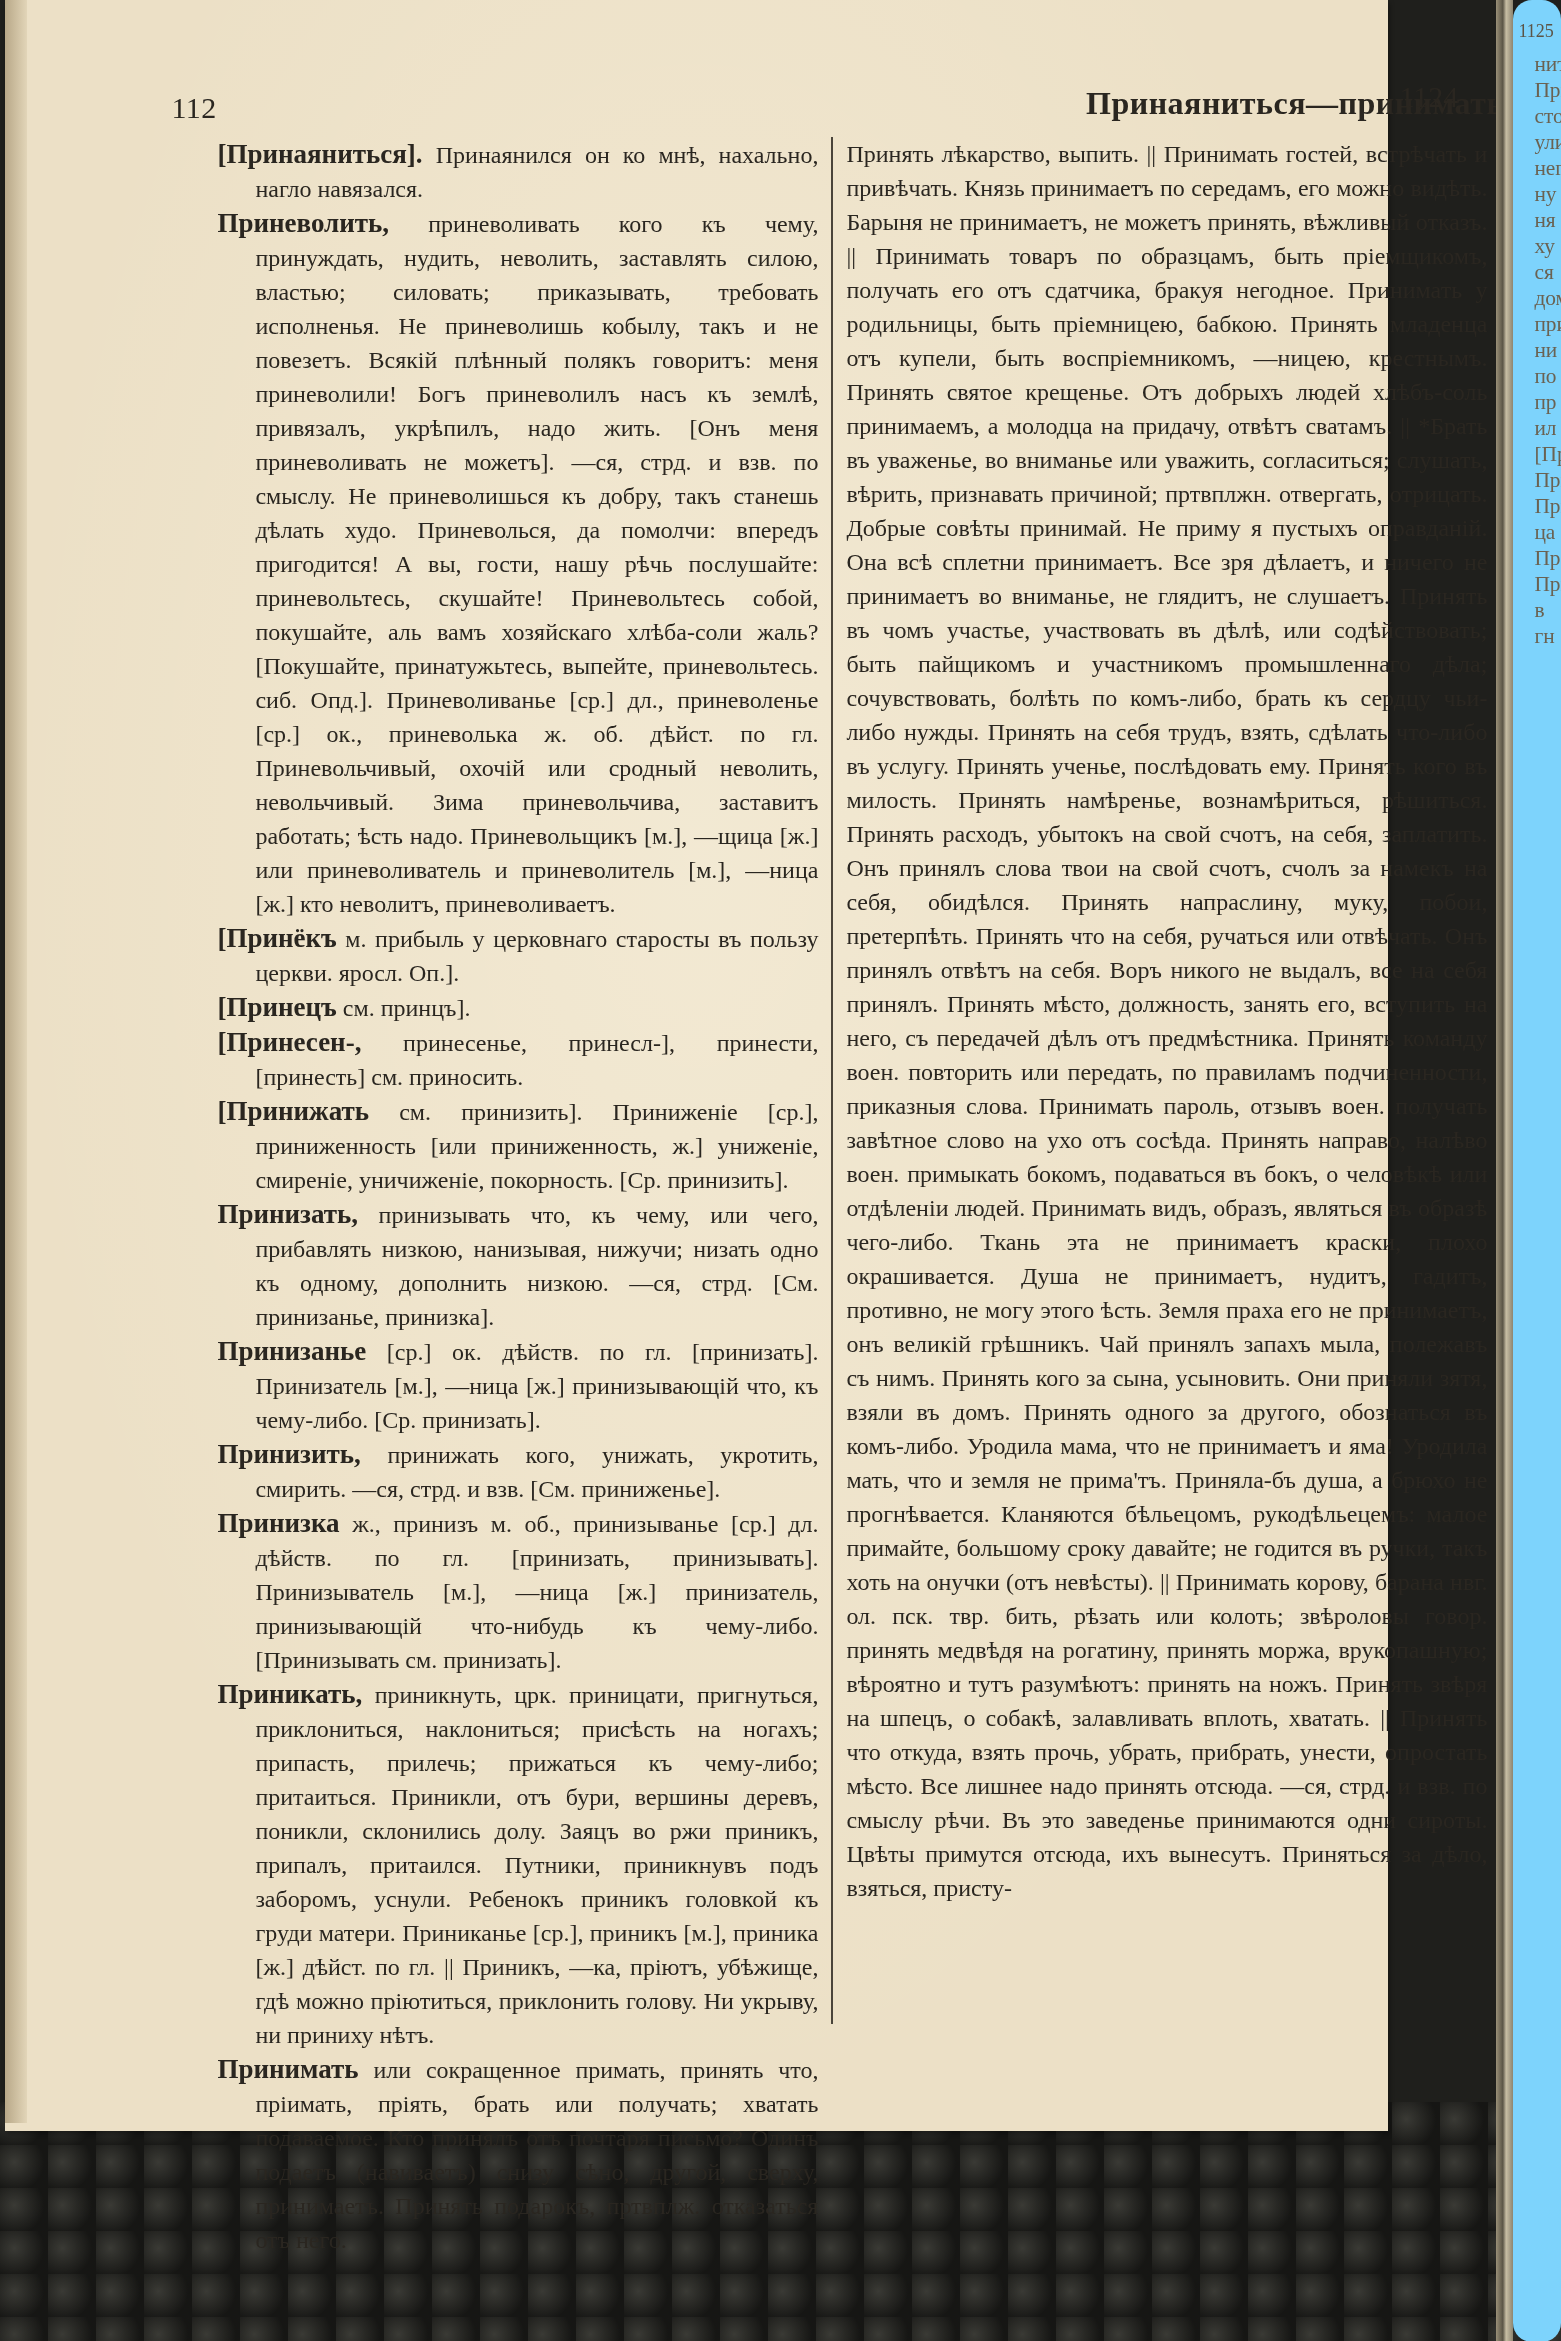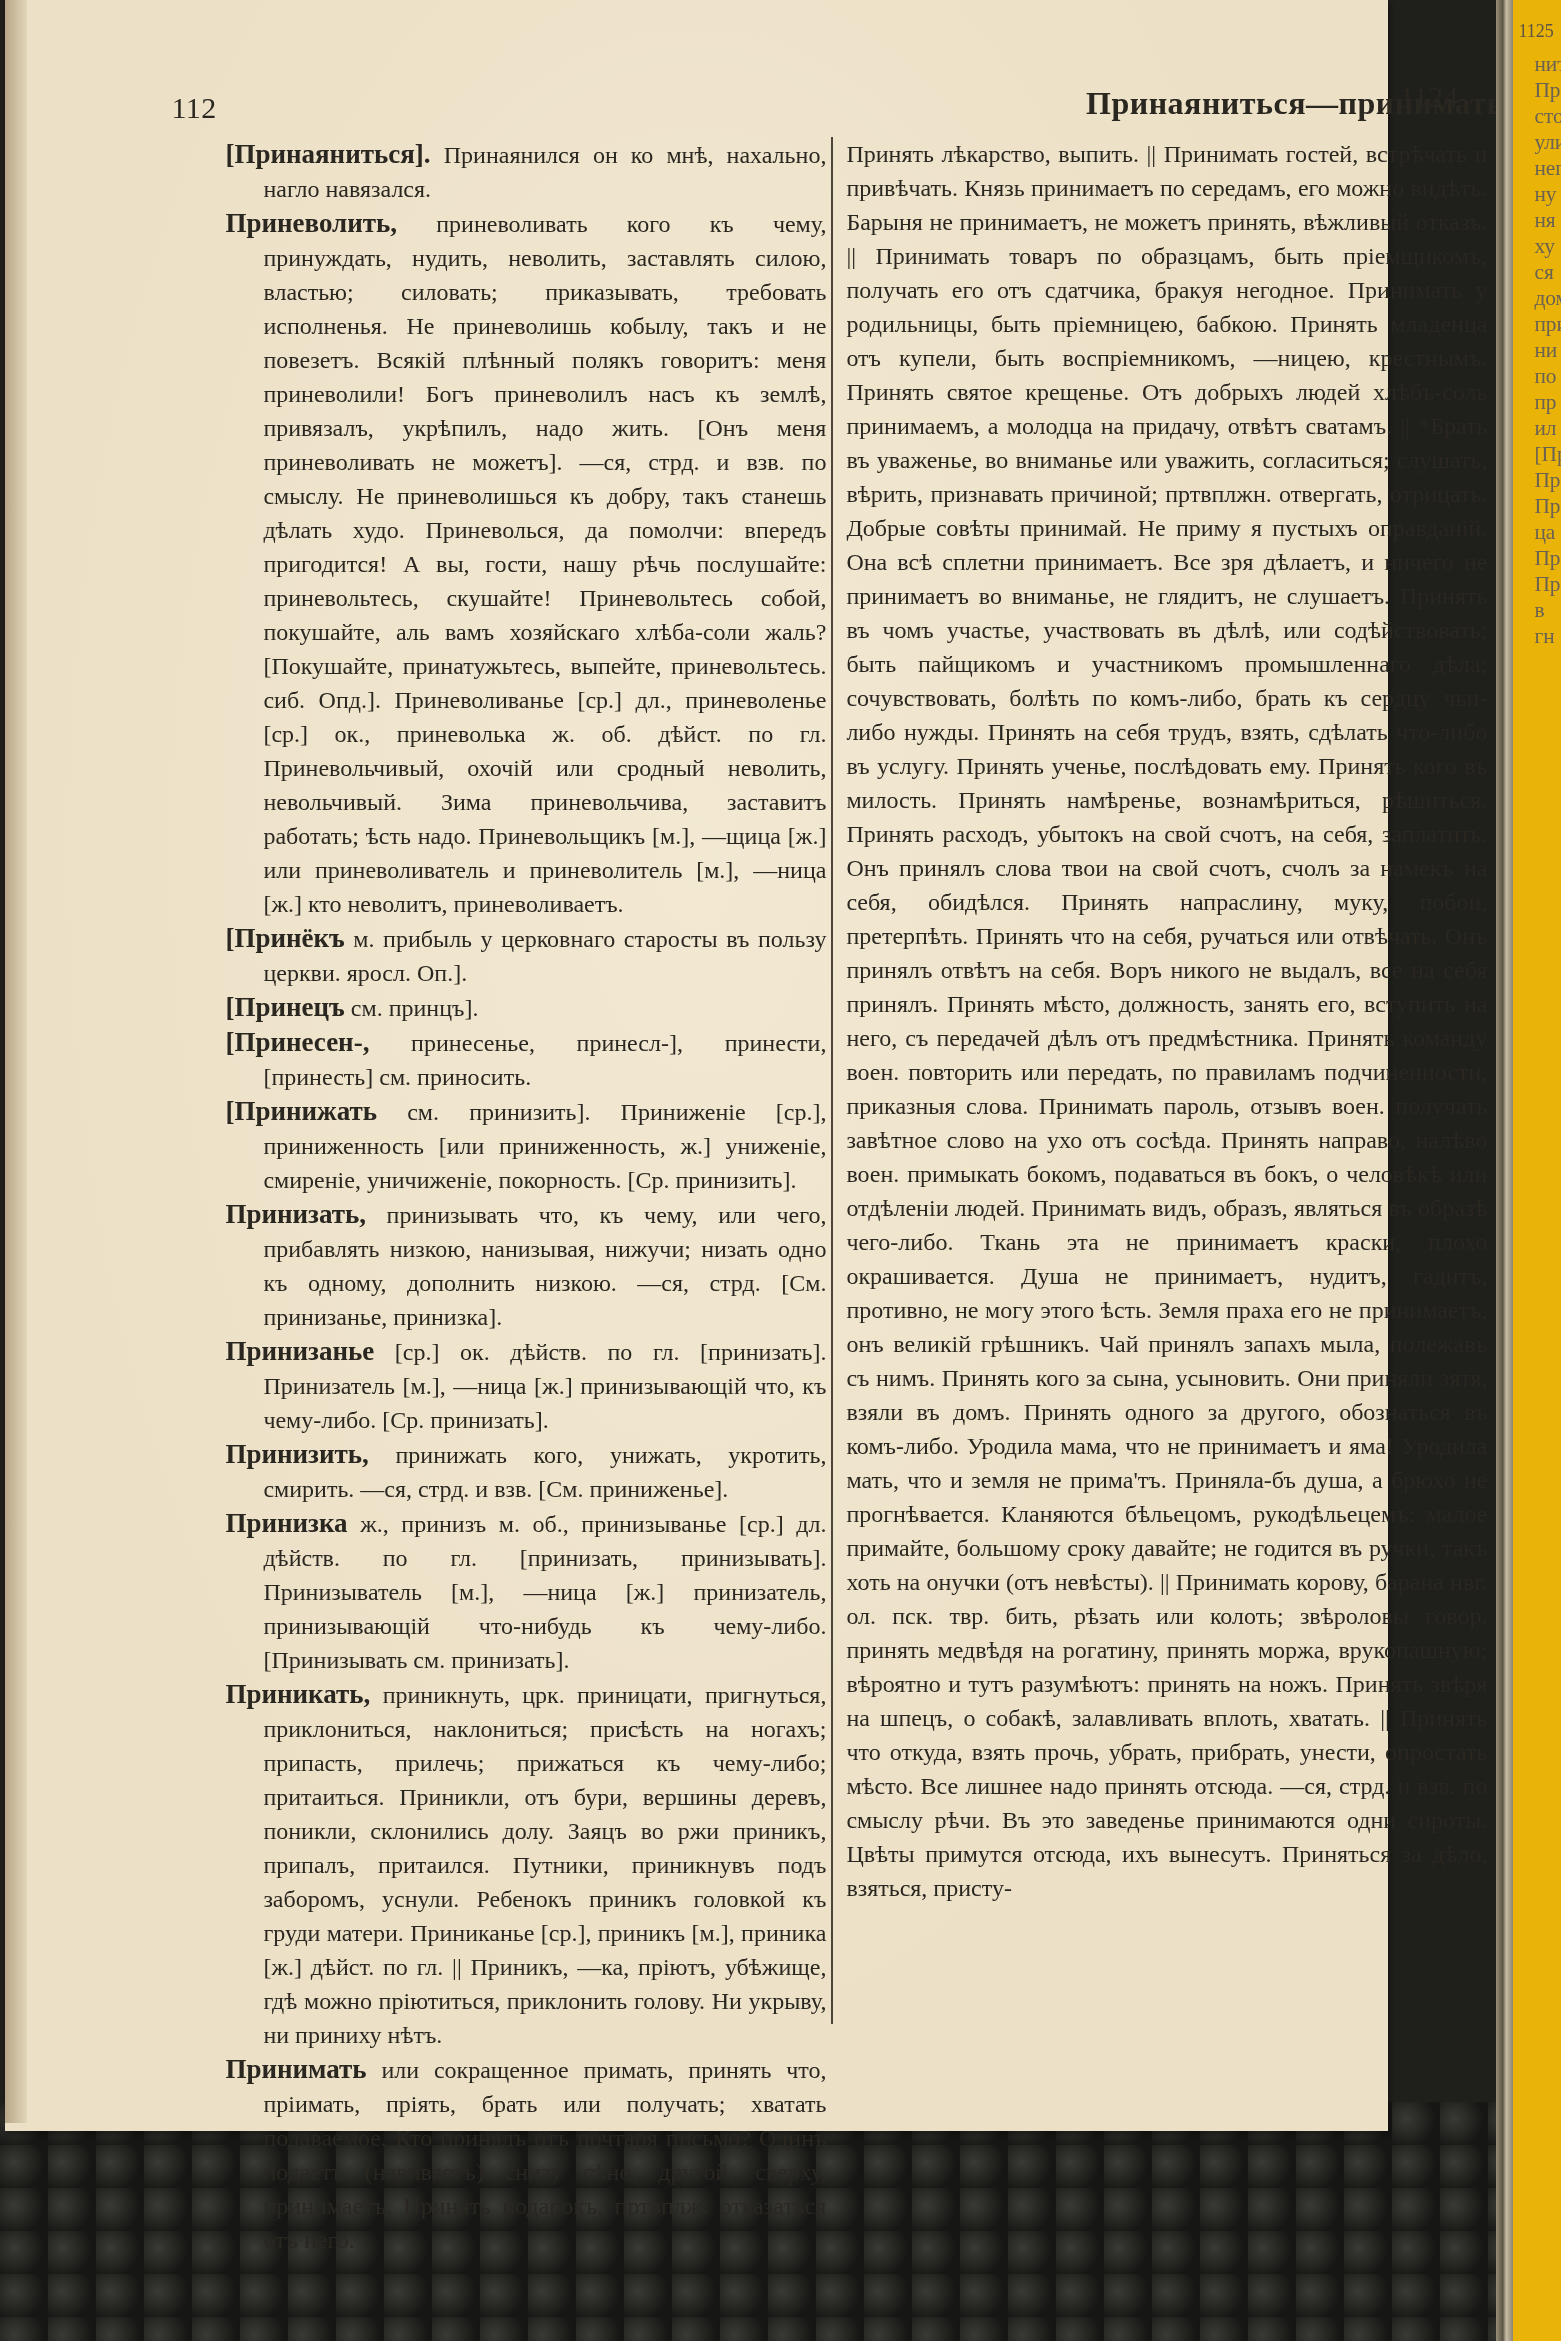--- a/index.html
+++ b/index.html
@@ -25,21 +25,21 @@
   .page-edge-left {
     position:absolute; left:0; top:0; width:21.4px; height:2123px;
     background:linear-gradient(90deg,#b8a888,#e2d5b8);
   }
   .gutter {
     position:absolute; left:1496px; top:0; width:17px; height:2342px;
     background:linear-gradient(90deg,#9a9078,#5b5546 40%,#c8bea4 60%,#8d8570);
   }
   .next-page {
     position:absolute; left:1513px; top:0; width:48px; height:2342px;
-    background:#eab308; overflow:hidden;
+    background:#7dd3fc; overflow:hidden;border-radius:19px;
   }
   .next-page .np-num {
     position:absolute; left:5.4px; top:21.4px; font-size:18px; color:#5b5446;
   }
   .next-page .np-lines {
     position:absolute; left:21.4px; top:51px; width:32px;
     font-size:21.4px; line-height:26px; color:#6a6252; white-space:nowrap;
   }
   .running-head {
     position:absolute; top:80px; left:0; width:1507px; height:43px;
@@ -52,21 +52,21 @@
     font-size:32px; font-weight:bold; letter-spacing:0.5px;
   }
   .col-num-right {
     position:absolute; left:1394px; top:0; font-size:30px;text-align:center;
   }
   .column {
     position:absolute; top:137px;
     font-size:24px; line-height:34px;
     text-align:justify; hyphens:manual;
   }
-  .col-left { left:212px; width:601px;margin-left:8px; }
+  .col-left { left:212px; width:601px; }
   .col-right { left:841px; width:641px; }
   .rule {
     position:absolute; left:826px; top:137px; width:1.6px; height:1887px;
     background:#4a443a;
   }
   .entry { margin:0; text-indent:-38px; padding-left:38px; }
   .col-right .entry { text-indent:0; padding-left:0; }
   .hw { font-weight:bold; font-size:27px; }
 </style>
 </head>

